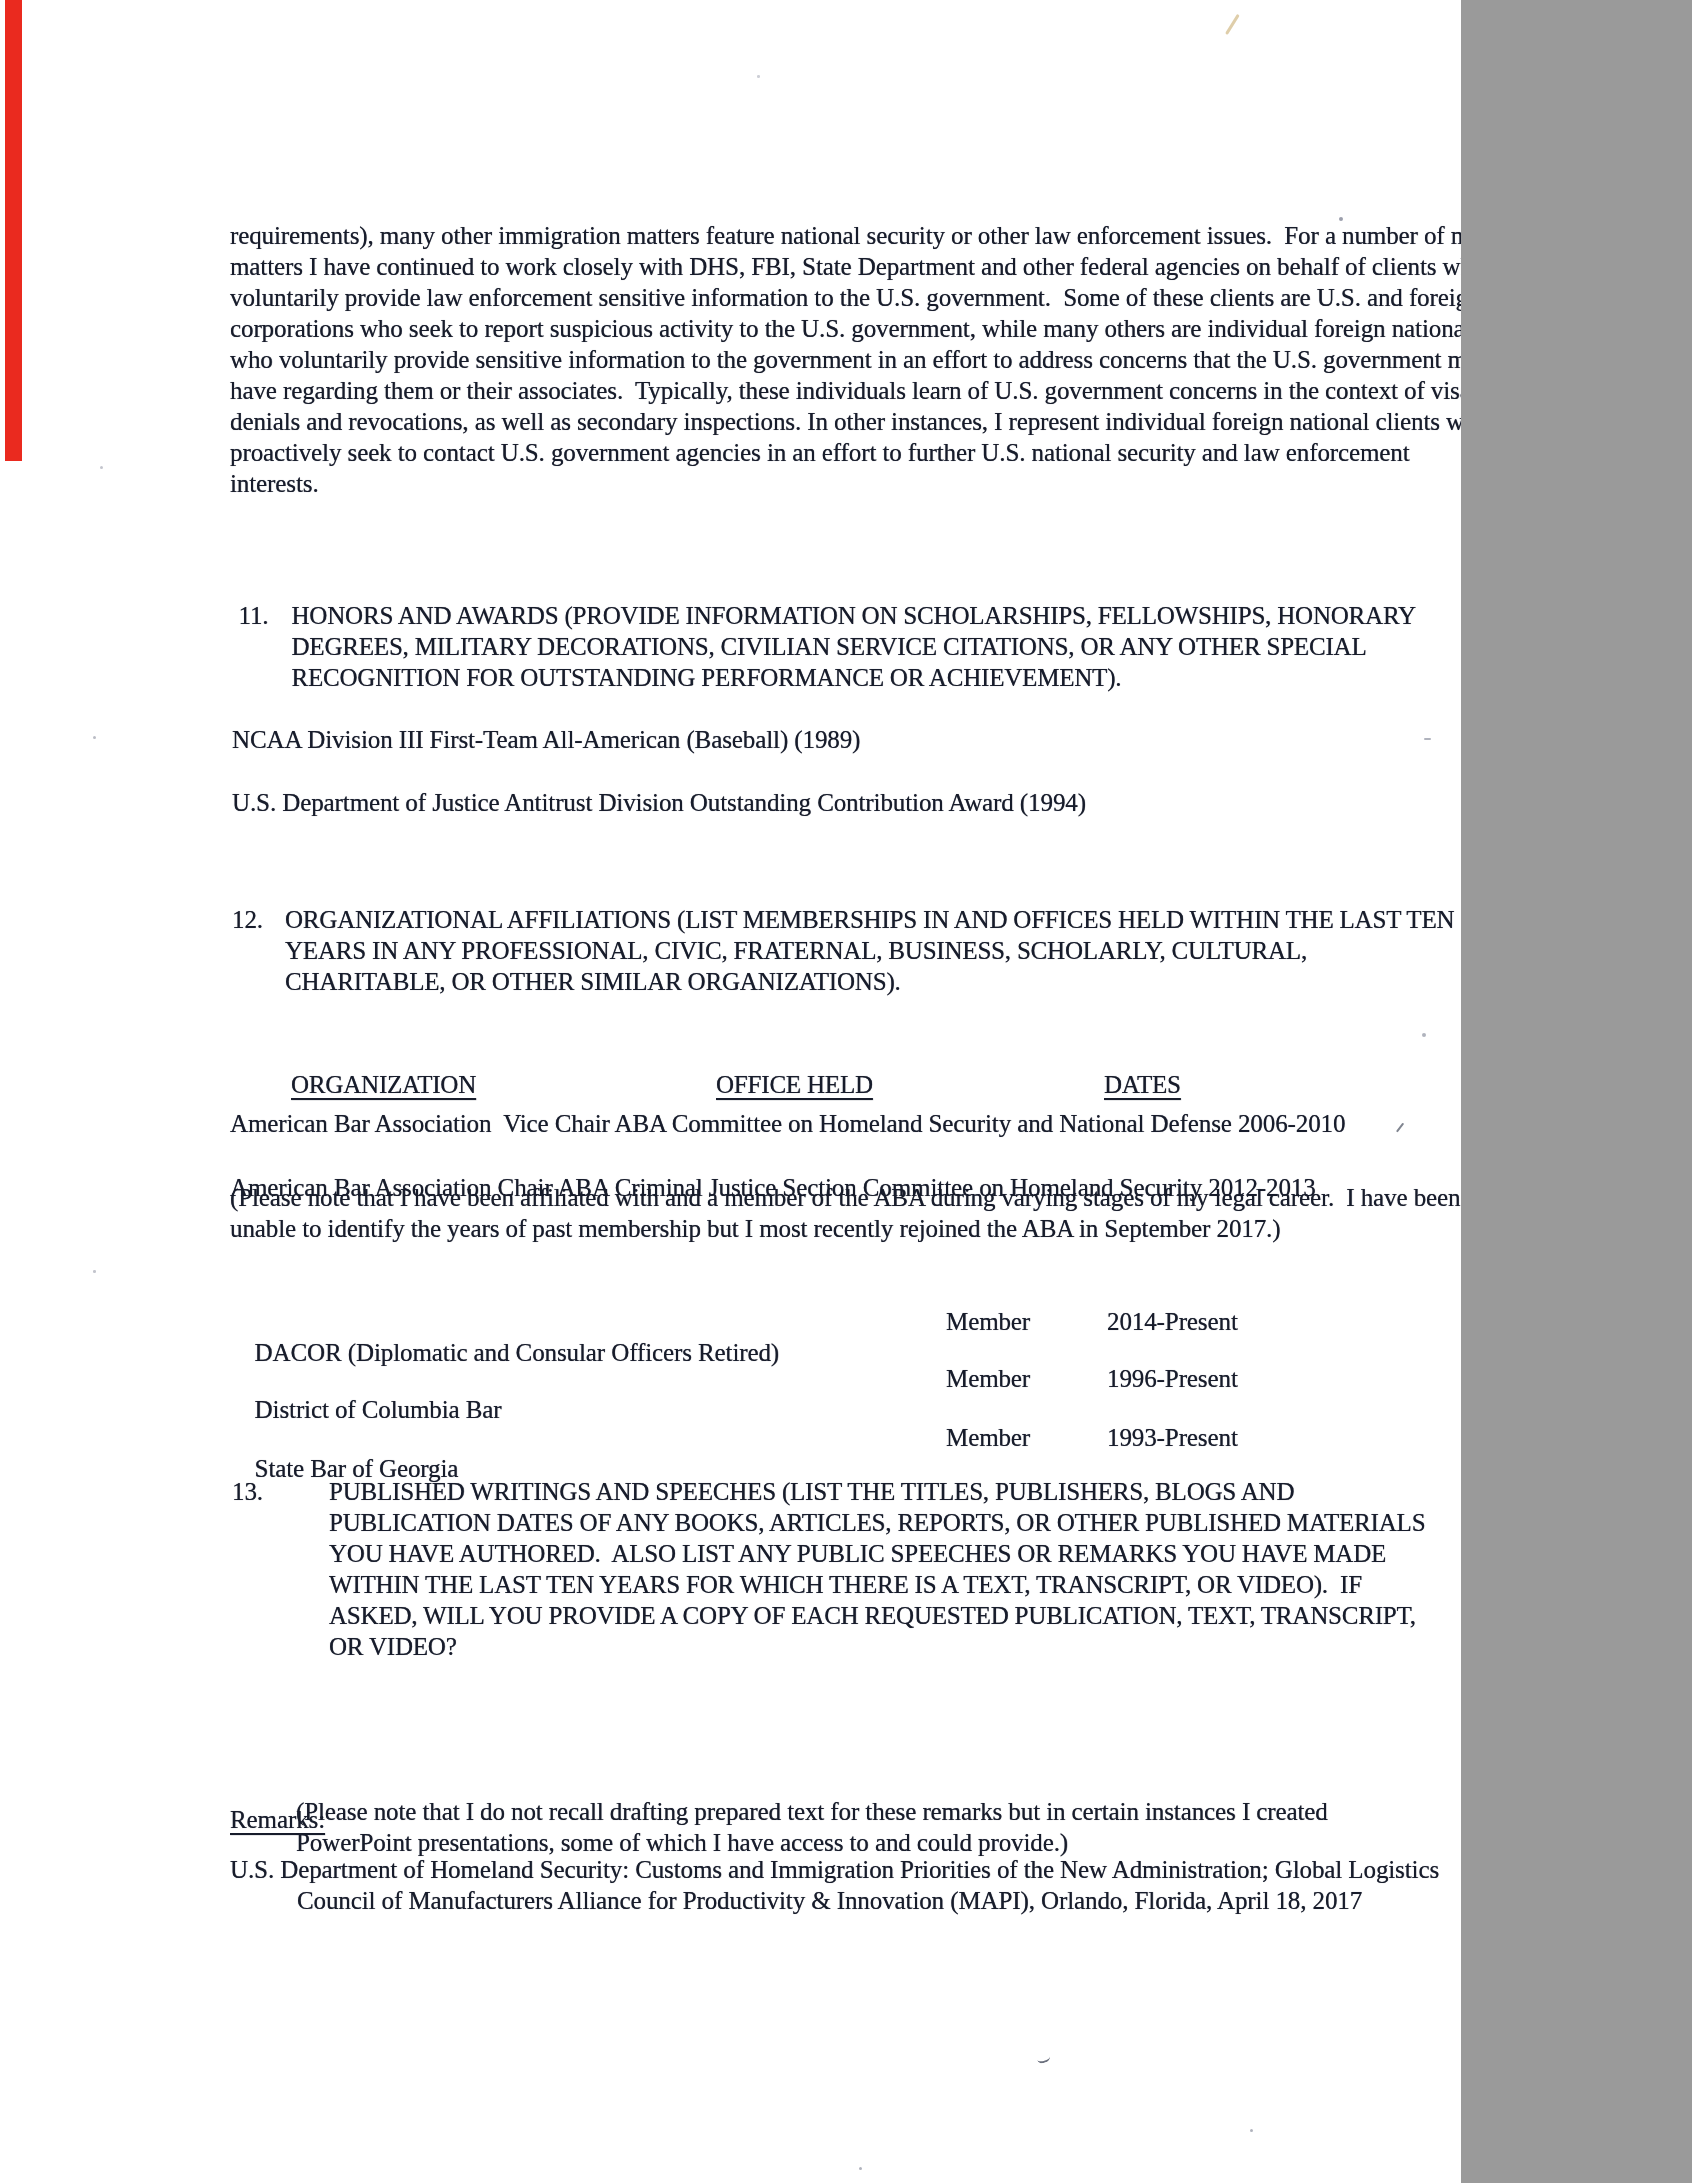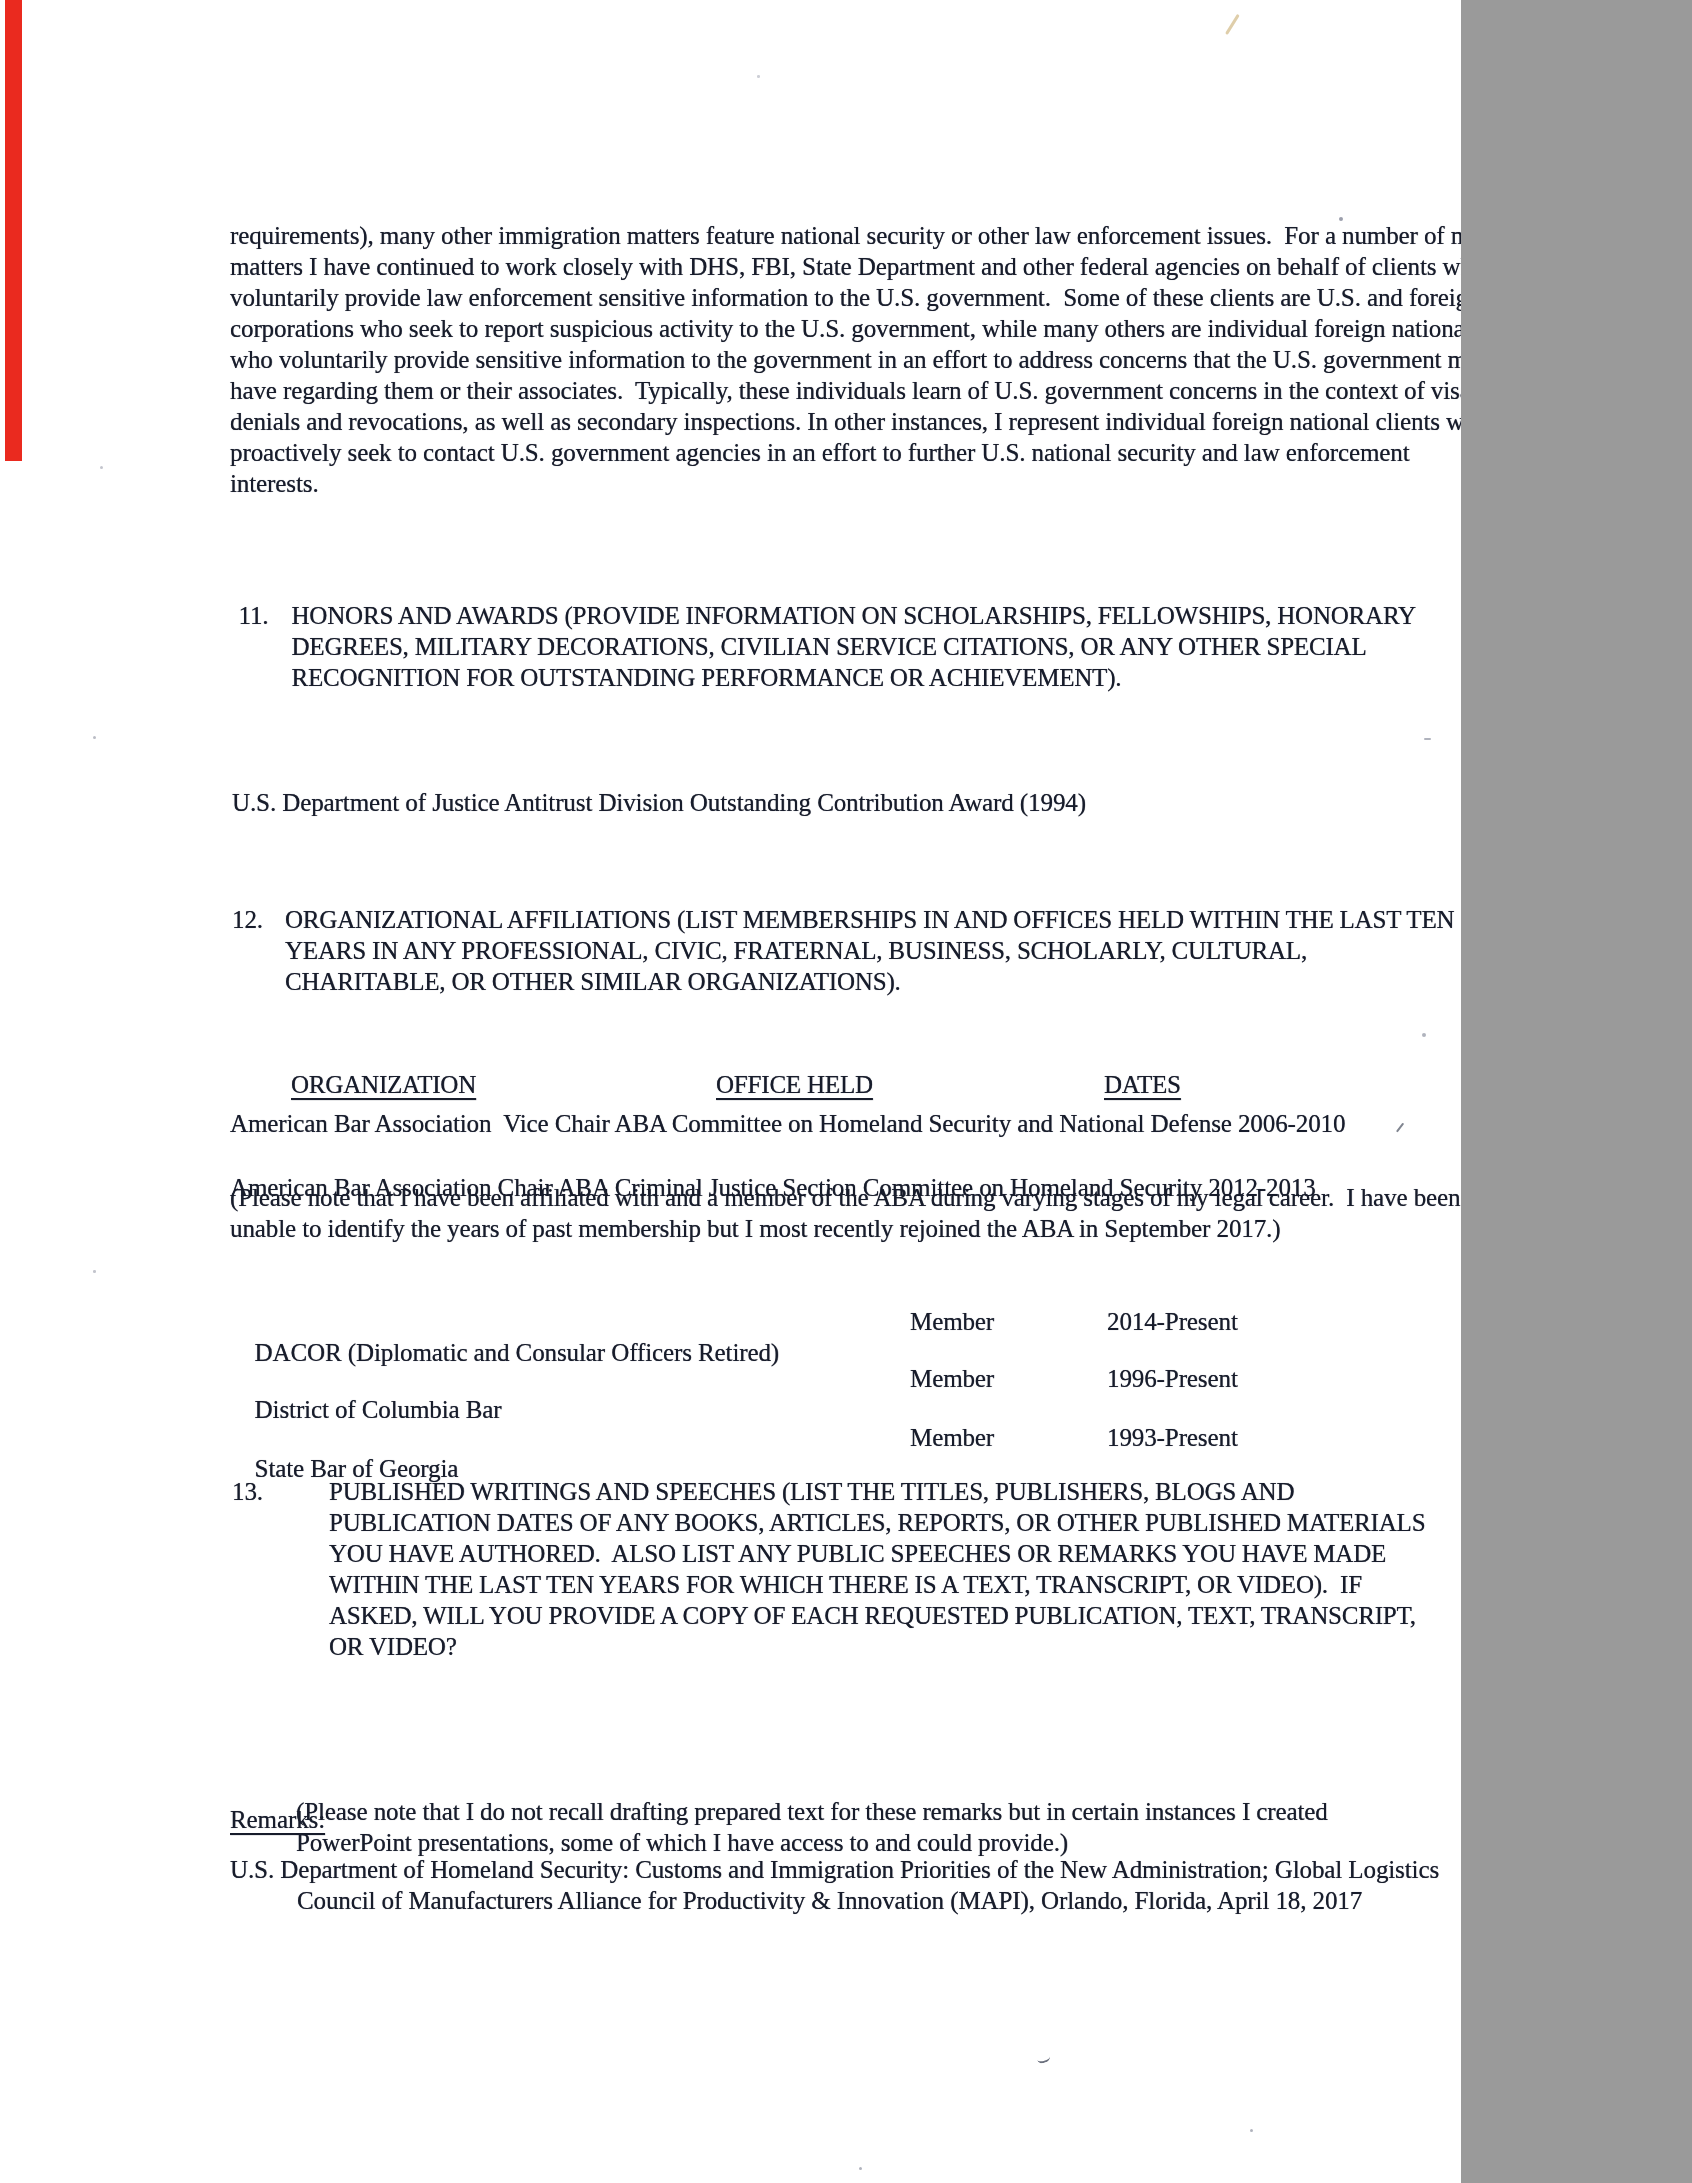--- a/index.html
+++ b/index.html
@@ -25,21 +25,21 @@
   .sec { display: flex; }
   .sec .num { flex: 0 0 53px; }
   .nowrap { white-space: pre; margin-top: 20px; }
   .ul {
     text-decoration: underline;
     text-underline-offset: 4.7px;
     text-decoration-thickness: 2px;
     margin-top: 44px;
   }
   .mrow { width: 1365px; }
-  .mrow .office { position: absolute; left: 680px; top: 0; }
+  .mrow .office { position: absolute; left: 716px; top: 0; }
   .mrow .dates  { position: absolute; left: 877px; top: 0; }
   .hang { padding-left: 67px; text-indent: -67px; }
   .red-strip {
     position: absolute;
     left: 5.3px; top: 0;
     width: 16.6px; height: 461px;
     background: #ea2a1f;
   }
   .speck {
     position: absolute;
@@ -79,20 +79,21 @@
 
   <div class="red-strip"></div>
 
   <p class="blk" style="left:230px; top:220px; width:1273px;">requirements), many other immigration matters feature national security or other law enforcement issues.  For a number of my matters I have continued to work closely with DHS, FBI, State Department and other federal agencies on behalf of clients who voluntarily provide law enforcement sensitive information to the U.S. government.  Some of these clients are U.S. and foreign corporations who seek to report suspicious activity to the U.S. government, while many others are individual foreign nationals who voluntarily provide sensitive information to the government in an effort to address concerns that the U.S. government may have regarding them or their associates.  Typically, these individuals learn of U.S. government concerns in the context of visa denials and revocations, as well as secondary inspections. In other instances, I represent individual foreign national clients who proactively seek to contact U.S. government agencies in an effort to further U.S. national security and law enforcement interests.</p>
 
   <div class="blk sec" style="left:232px; top:600px; width:1238px;justify-content:center;">
     <span class="num">11.</span>
     <span class="txt caps" style="width:1172px;">HONORS AND AWARDS (PROVIDE INFORMATION ON SCHOLARSHIPS, FELLOWSHIPS, HONORARY DEGREES, MILITARY DECORATIONS, CIVILIAN SERVICE CITATIONS, OR ANY OTHER SPECIAL RECOGNITION FOR OUTSTANDING PERFORMANCE OR ACHIEVEMENT).</span>
   </div>
 
+  <p class="blk" style="left:232px; top:724px; width:1265px;">NCAA Division III First-Team All-American (Baseball) (1989)</p>
 
   <p class="blk" style="left:232px; top:787px; width:1265px;">U.S. Department of Justice Antitrust Division Outstanding Contribution Award (1994)</p>
 
   <div class="blk sec" style="left:232px; top:904px; width:1238px;">
     <span class="num">12.</span>
     <span class="txt caps" style="width:1172px;">ORGANIZATIONAL AFFILIATIONS (LIST MEMBERSHIPS IN AND OFFICES HELD WITHIN THE LAST TEN YEARS IN ANY PROFESSIONAL, CIVIC, FRATERNAL, BUSINESS, SCHOLARLY, CULTURAL, CHARITABLE, OR OTHER SIMILAR ORGANIZATIONS).</span>
   </div>
 
   <span class="blk caps ul" style="left:291px; top:1025px;">ORGANIZATION</span>
   <span class="blk caps ul" style="left:716px; top:1025px;">OFFICE HELD</span>

